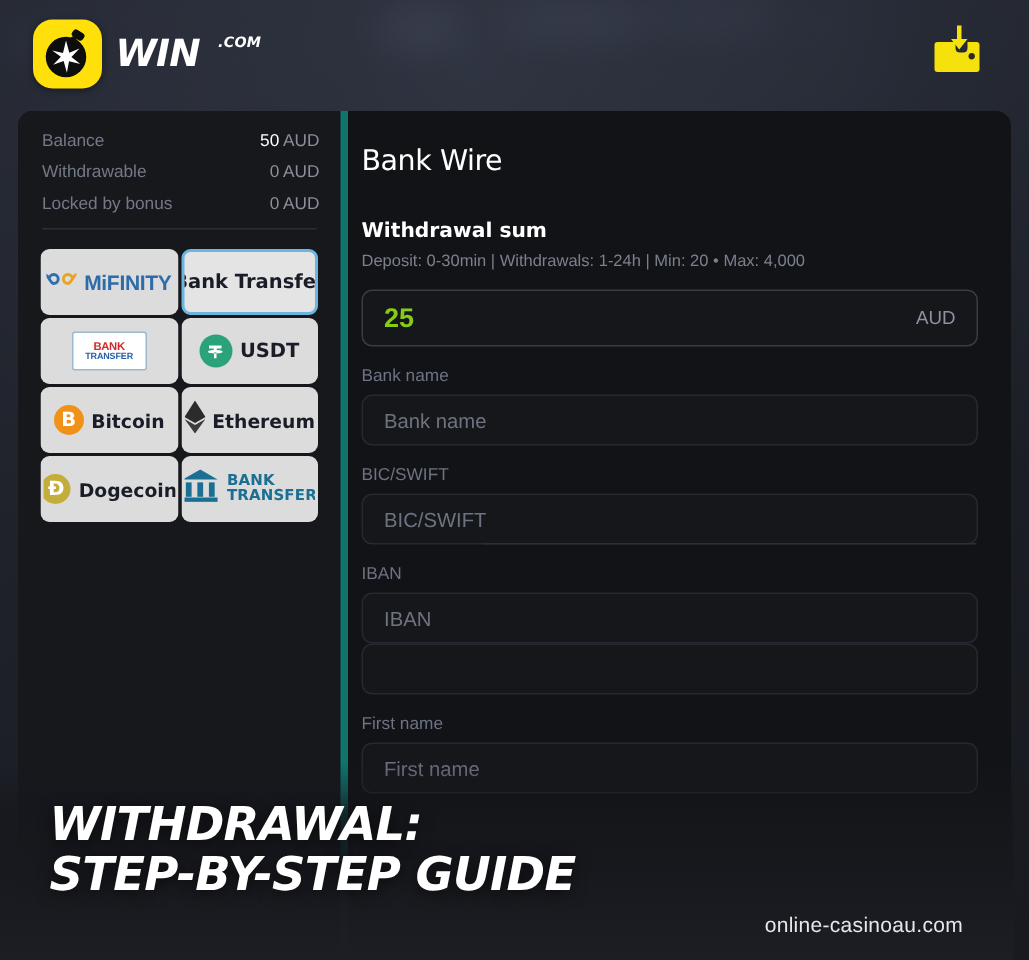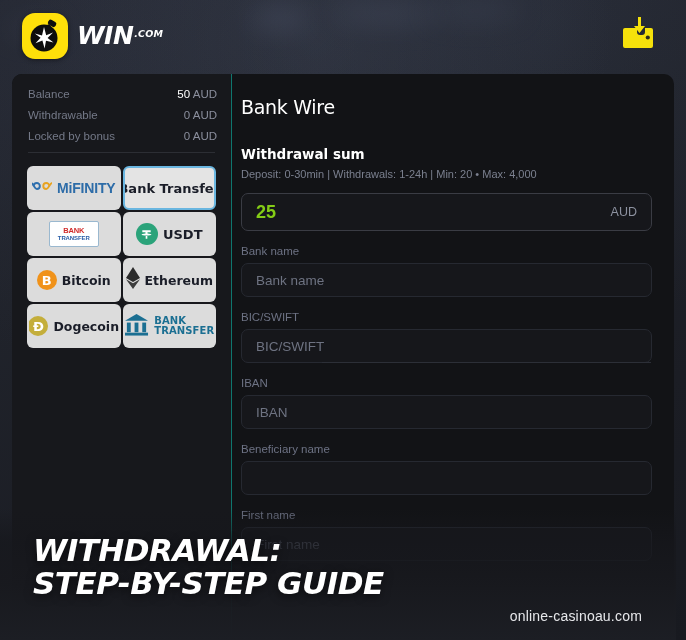--- a/index.html
+++ b/index.html
@@ -37,35 +37,35 @@
     background: #ffe00a; position: relative; flex: none;
     box-shadow: 0 1px 5px rgba(0,0,0,.45);
   }
   .logo-words { display: flex; flex-direction: column; line-height: .9; }
   .logo-moon, .logo-win {
     font-family: "DejaVu Sans", sans-serif;
     font-weight: 700; font-style: italic; color: #fff;
     letter-spacing: -0.5px;
   }
   .logo-moon { font-size: 25px; }
-  .logo-win { font-size: 25px; display: flex; align-items: center; gap: 1px; }
+  .logo-win { font-size: 25px; display: flex; align-items: flex-start; gap: 12px; }
   .logo-com { font-size: 9.5px; font-weight: 700; letter-spacing: .2px; padding-bottom: 3px; }
   .wallet-btn { width: 44px; height: 44px; display:flex; align-items:center; justify-content:center; }
 
   
   .modal {
     position: absolute; left: 12px; top: 74px;
     width: 662px; height: 566px;
     background: #121316;
     border-radius: 10px 10px 0 0;
     display: flex; overflow: hidden; z-index: 5;
   }
   .sidebar {
     width: 220px; flex: none; background: #17181c;
-    padding: 14px 0 16px 0; border-right: 1px solid #0f766e;
+    padding: 14px 0 16px 0; border-right: 5px solid #0f766e;
   }
   .bal-list { padding: 0 14px 0 16px; }
   .bal-row {
     display: flex; justify-content: space-between; align-items: baseline;
     font-size: 11.5px; margin-bottom: 9px; color: #767b8c;
   }
   .bal-label { color: #747988; }
   .bal-val { color: #8b8f9d; }
   .bal-val b { color: #fff; font-weight: 400; }
   .bal-divider { height: 1px; background: #2c2e34; margin: 10px 16px 13px 16px; }
@@ -298,21 +298,20 @@
       <div class="field-label">BIC/SWIFT</div>
       <div class="field split">
         <span class="ph">BIC/SWIFT</span>
       </div>
 
       <div class="field-label">IBAN</div>
       <div class="field">
         <span class="ph">IBAN</span>
       </div>
 
-      <div class="field-label">Beneficiary name</div>
       <div class="field">
         <span class="ph"></span>
       </div>
 
       <div class="field-label">First name</div>
       <div class="field">
         <span class="ph">First name</span>
       </div>
     </div>
   </div>

